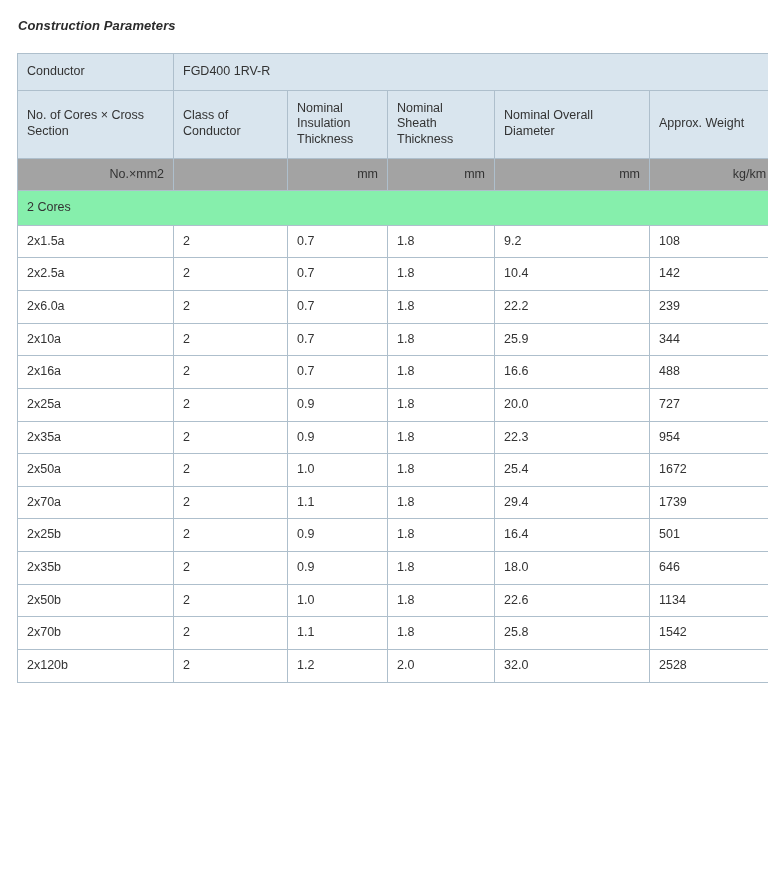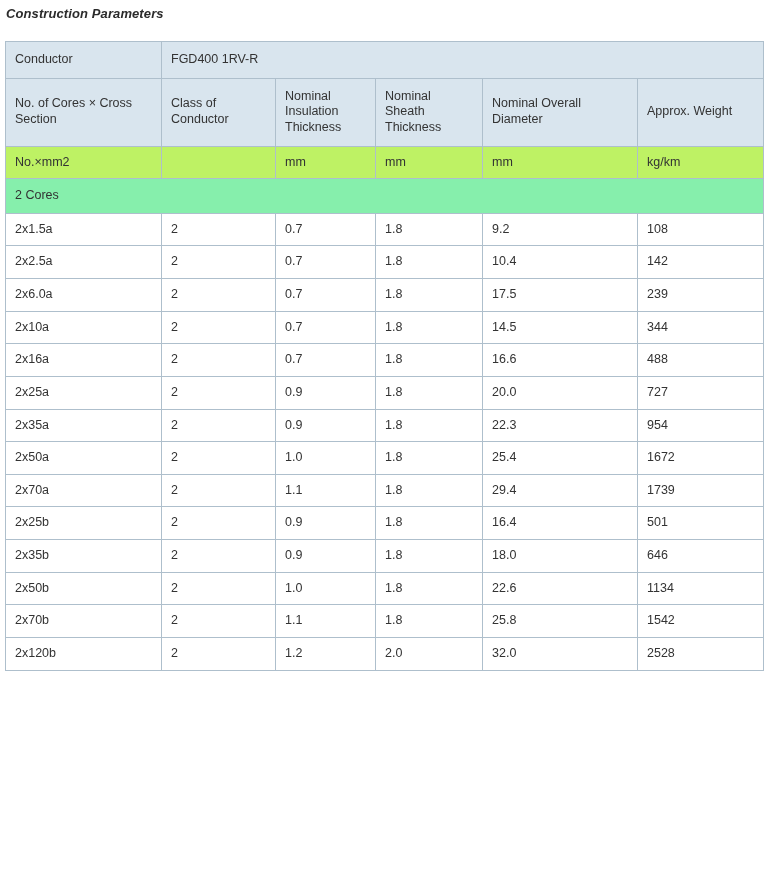--- a/index.html
+++ b/index.html
@@ -10,21 +10,21 @@
   body {
     width: 768px;
     min-height: 876px;
     font-family: "Liberation Sans", sans-serif;
     color: #333333;
     -webkit-font-smoothing: antialiased;
   }
   .page {
     width: 768px;
     box-sizing: border-box;
-    padding: 0;
+    padding: 12px;
   }
   .doc-title {
     font-size: 13px;
     font-weight: bold;
     font-style: italic;
     color: #2b2b2b;
     padding: 6px 6px 8px 6px;
     letter-spacing: 0.1px;
   }
   table.params {
@@ -49,21 +49,22 @@
     background: #d9e5ee;
     padding-top: 10px;
     padding-bottom: 10px;
   }
   tr.row-colheads td {
     background: #d9e5ee;
     padding-top: 10px;
     padding-bottom: 10px;
   }
   tr.row-units td {
-    background: #bef264;
+    background: #a3a3a3;
+    text-align: right;
   }
   tr.row-group td {
     background: #86efac;
     padding-top: 9px;
     padding-bottom: 9px;
   }
   tr.row-data td {
     background: #ffffff;
   }
   
@@ -133,29 +134,29 @@
           <td>0.7</td>
           <td>1.8</td>
           <td>10.4</td>
           <td>142</td>
         </tr>
         <tr class="row-data">
           <td>2x6.0a</td>
           <td>2</td>
           <td>0.7</td>
           <td>1.8</td>
-          <td>17.5</td>
+          <td>22.2</td>
           <td>239</td>
         </tr>
         <tr class="row-data">
           <td>2x10a</td>
           <td>2</td>
           <td>0.7</td>
           <td>1.8</td>
-          <td>14.5</td>
+          <td>25.9</td>
           <td>344</td>
         </tr>
         <tr class="row-data">
           <td>2x16a</td>
           <td>2</td>
           <td>0.7</td>
           <td>1.8</td>
           <td>16.6</td>
           <td>488</td>
         </tr>

